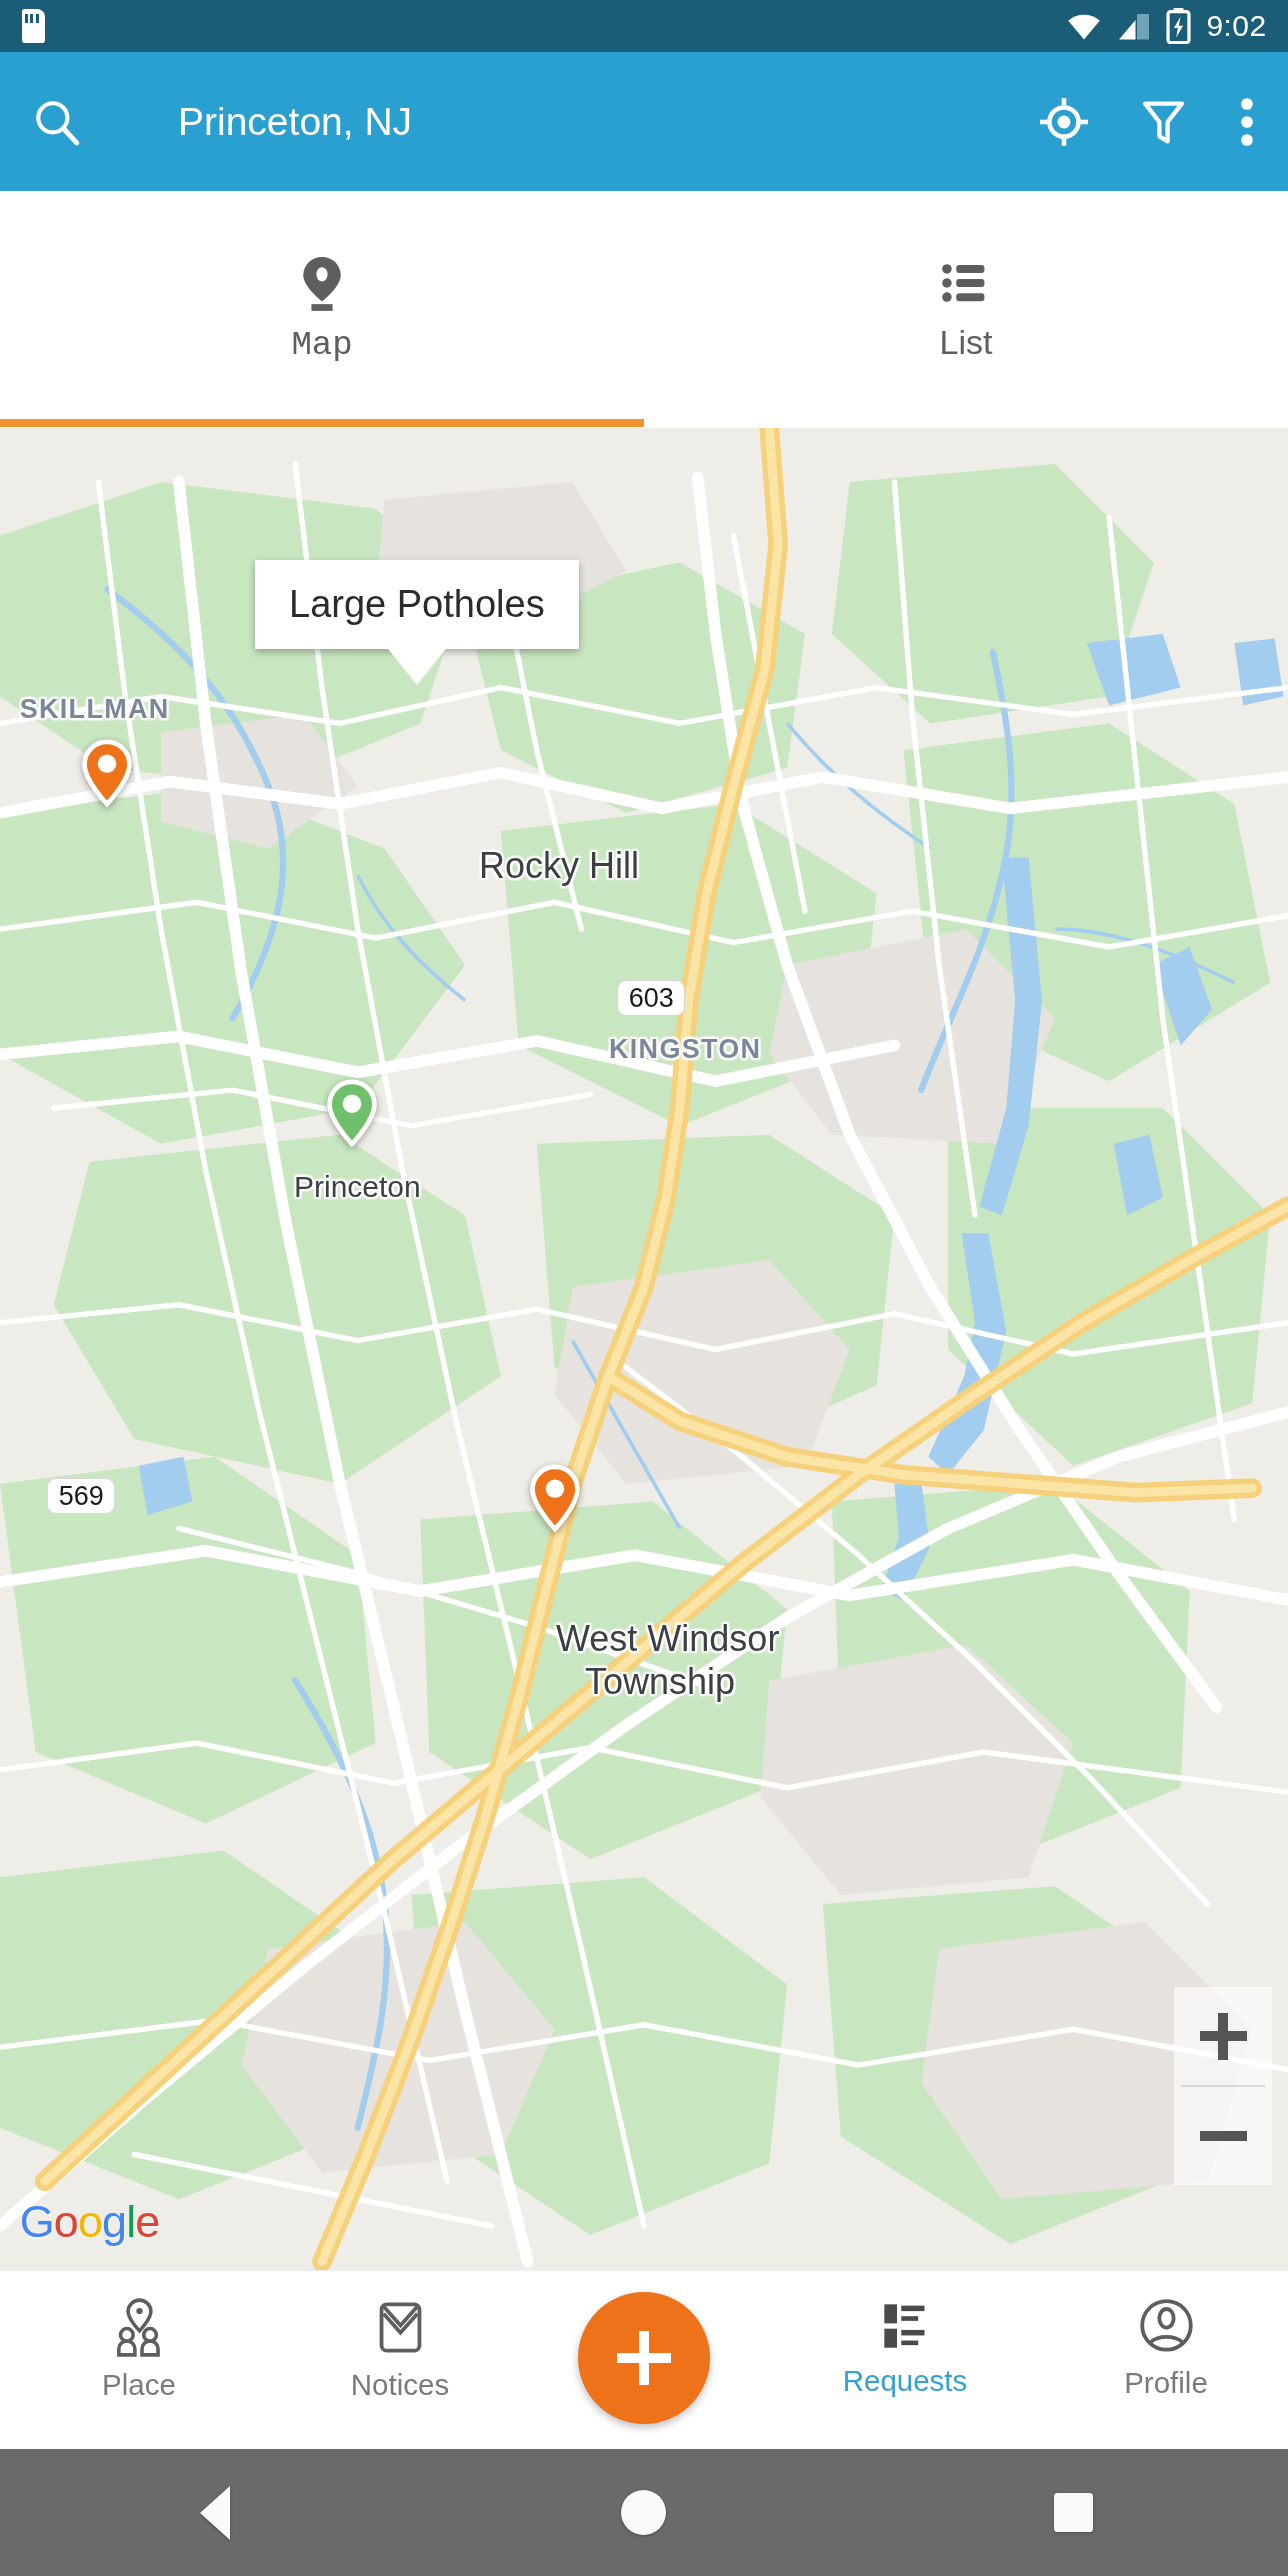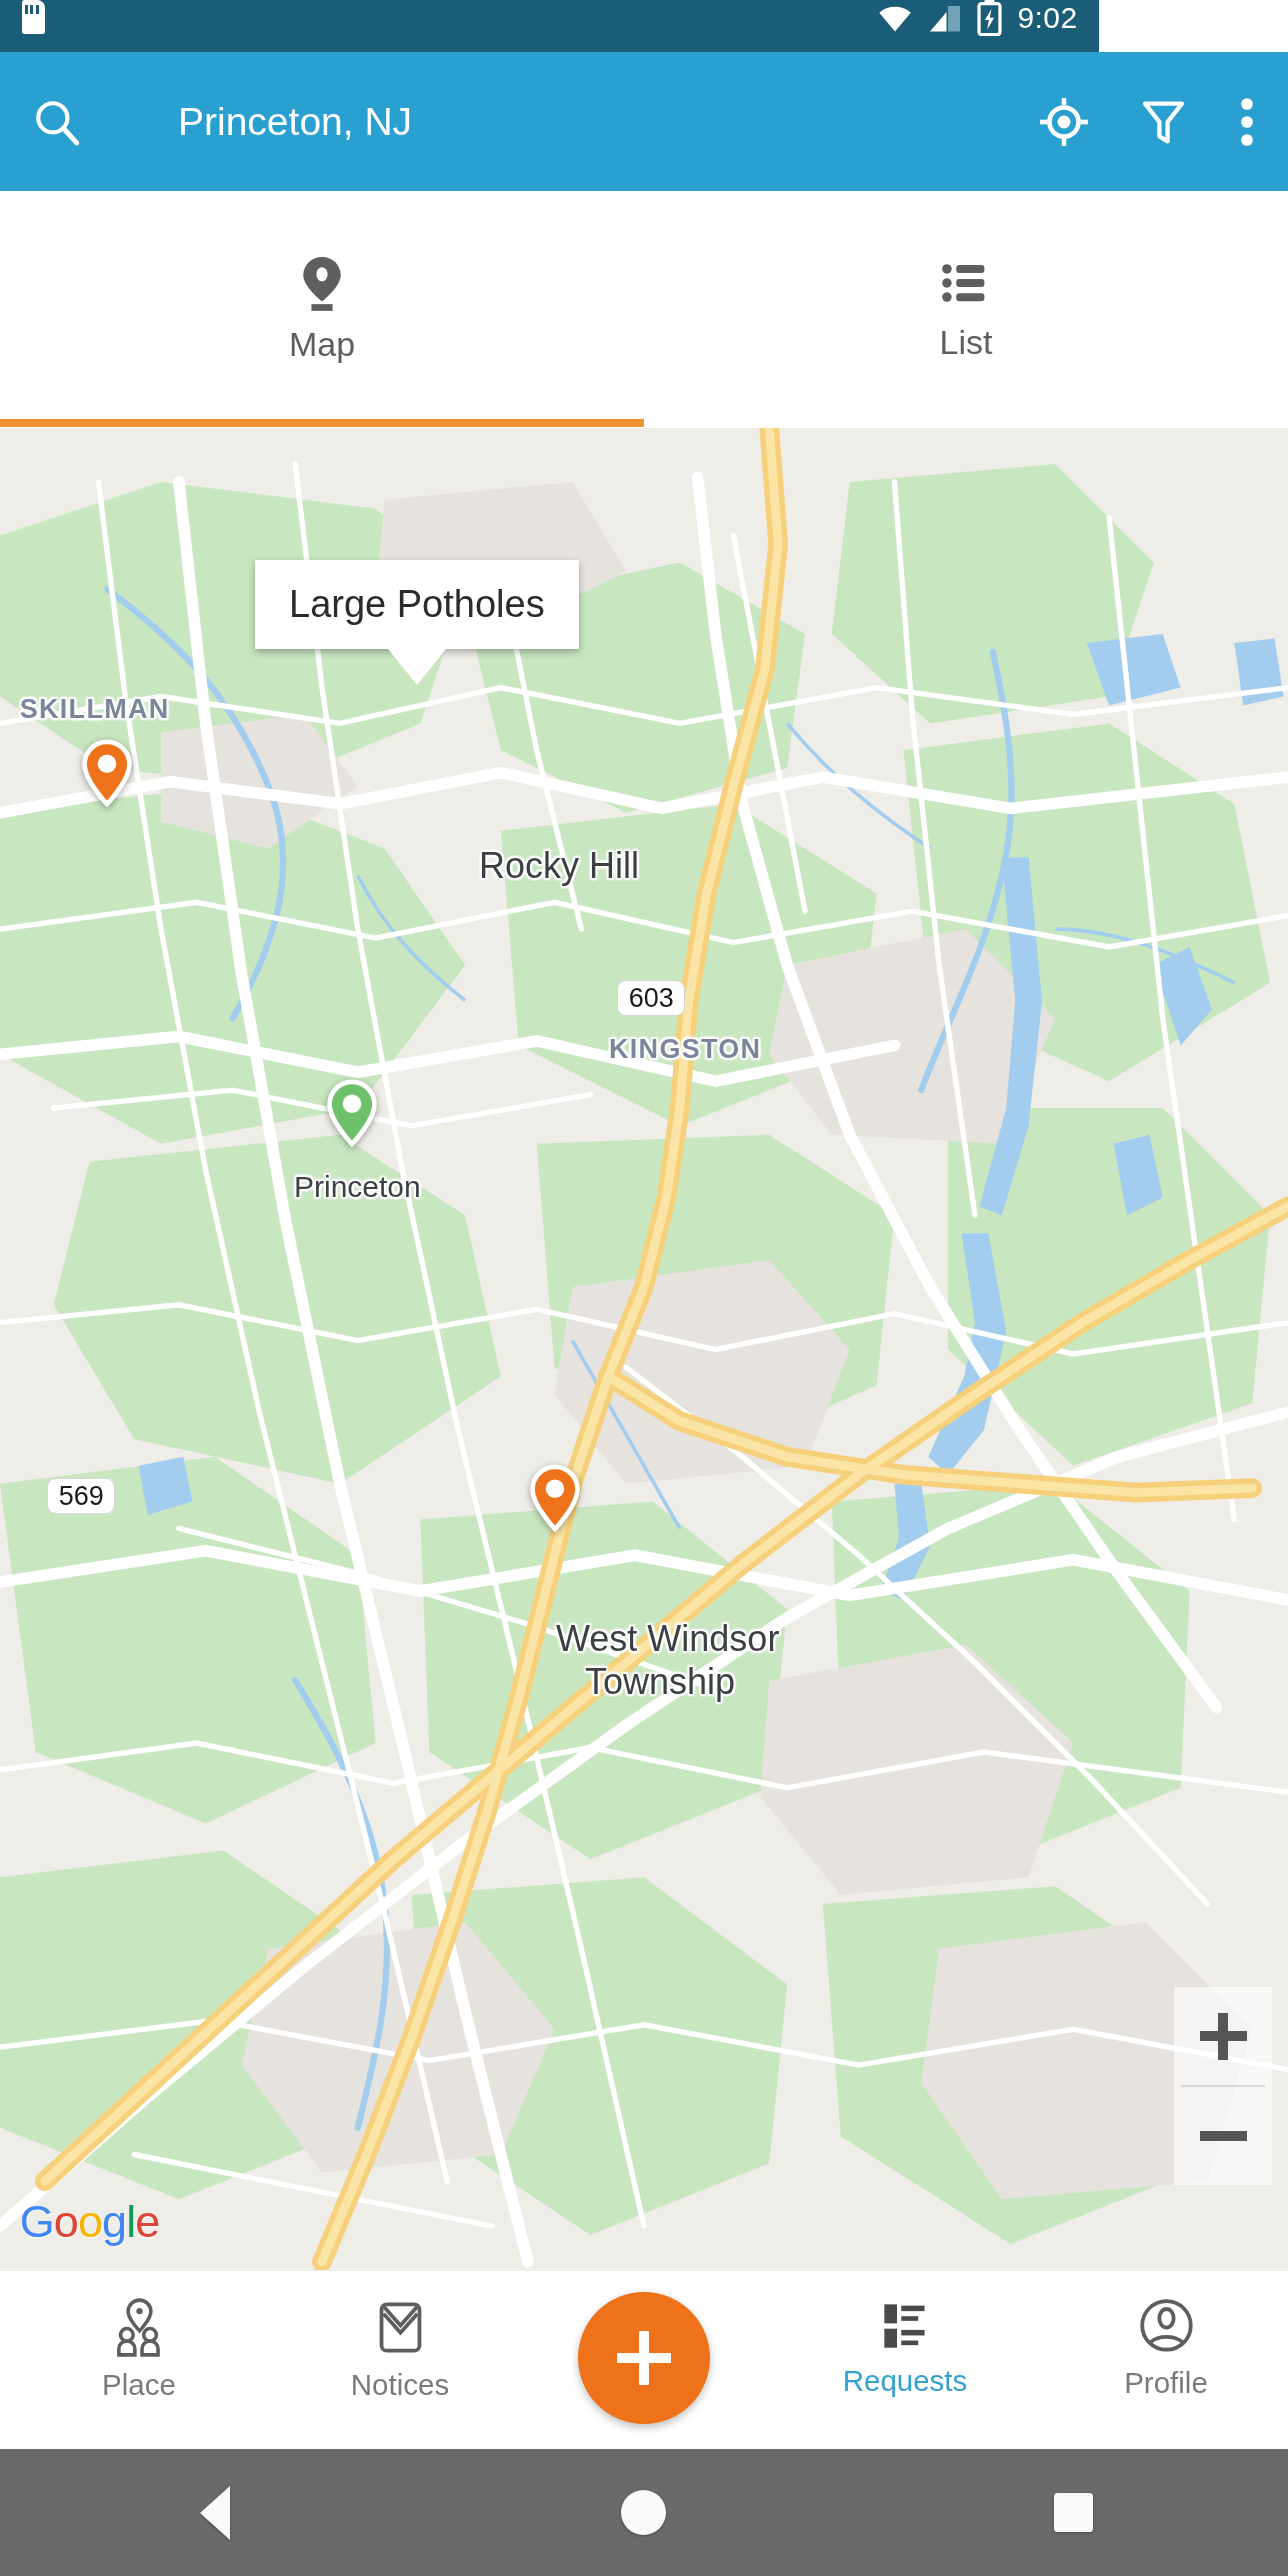--- a/index.html
+++ b/index.html
@@ -6,23 +6,23 @@
   html,body { width:1288px; height:2576px; }
   body {
     font-family:"Liberation Sans", sans-serif;
     background:#fff;
     overflow:hidden;
   }
   #app { position:relative; width:1288px; height:2576px; }
 
   
   .statusbar {
-    position:absolute; top:0; left:0; width:1099px; height:52px;
+    position:absolute; top:0; left:0; width:1288px; height:52px;
     background:#1B5D76;
-    display:flex; align-items:flex-start; padding:0 21.5px;
+    display:flex; align-items:center; padding:0 21.5px;
   }
   .sb-left { display:flex; align-items:center; gap:9px; }
   .sb-right { margin-left:auto; display:flex; align-items:center; gap:14.3px; }
   .sb-time { color:#fff; font-size:30px; letter-spacing:0.4px; }
   .sdcard {
     width:23px; height:34px; background:#fff;
     border-radius:2.7px 8px 2.7px 2.7px;
     position:relative;
   }
   .sdcard::after{
@@ -46,21 +46,21 @@
   .tabs {
     position:absolute; top:191px; left:0; width:1288px; height:236px;
     background:#fff; display:flex;
   }
   .tab {
     flex:1; display:flex; flex-direction:column;
     align-items:center; justify-content:center; gap:12.5px;
     position:relative; cursor:pointer;
   }
   .tab-label { font-size:34px; color:#5E5E5E; }
-  .tab.active .tab-label { color:#5E5E5E; }
+  .tab.active .tab-label { color:#5E5E5E;font-family:Liberation Mono, monospace; }
   .tab-indicator {
     position:absolute; bottom:0; left:0; width:100%; height:8px;
     background:#F0922F;
   }
 
   
   .map {
     position:absolute; top:428px; left:0; width:1288px; height:1843px;
     overflow:hidden; background:#EFEDE8;
   }

